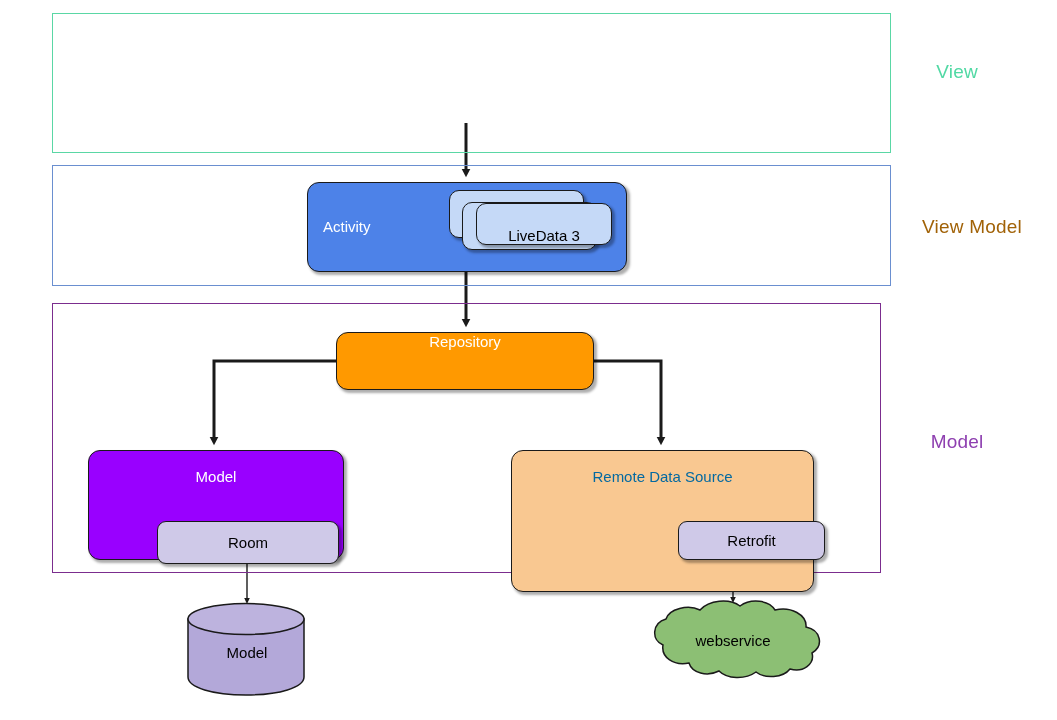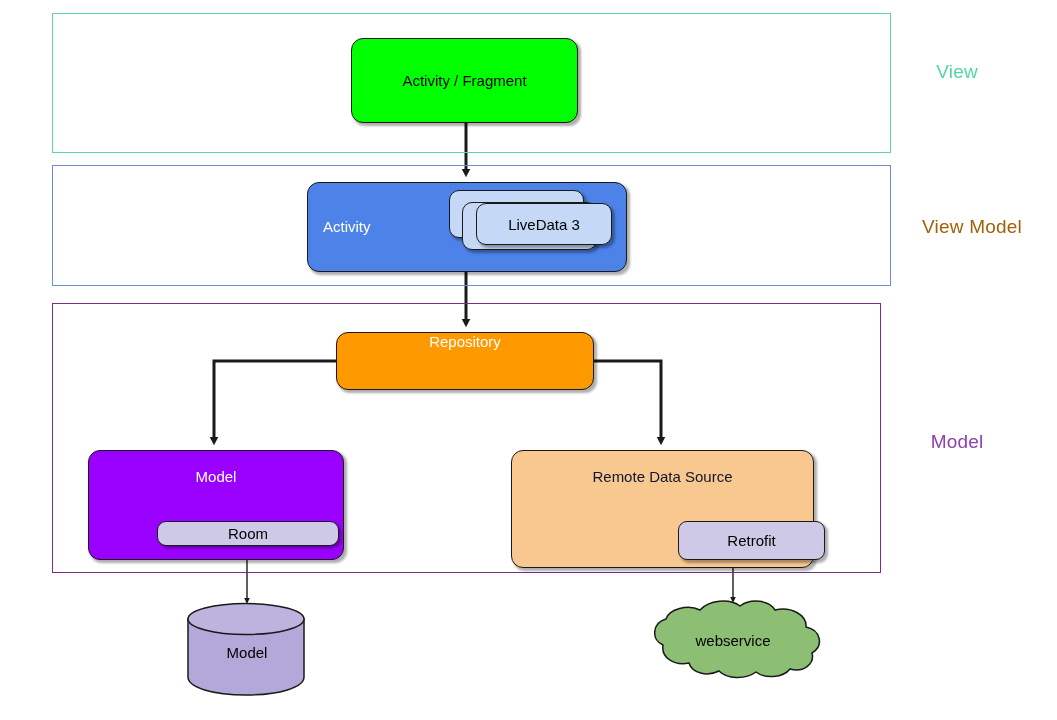--- a/index.html
+++ b/index.html
@@ -90,64 +90,64 @@
     border-radius: 10px;
     box-shadow: 2.5px 2.5px 2.5px rgba(0,0,0,0.32);
     display: flex;
     align-items: center;
     justify-content: center;
     font-size: 15px;
     color: #000000;
   }
   #livedata-1 { left: 449px; top: 190px; z-index: 3; }
   #livedata-2 { left: 462px; top: 202px; z-index: 4; }
-  #livedata-3 { left: 476px; top: 203px; width: 136px; height: 42px; z-index: 5; }
+  #livedata-3 { left: 476px; top: 203px; width: 136px; height: 42px; z-index: 5; align-items: flex-end; }
 
   
   #node-repository {
     left: 336px; top: 332px; width: 258px; height: 58px;
     background: #ff9900;
     color: #ffffff;
     align-items: flex-start;
   }
 
   
   #node-model {
     left: 88px; top: 450px; width: 256px; height: 110px;
     background: #9900ff;
     color: #ffffff;
     align-items: flex-start;
     padding-top: 17px;
   }
 
   
   #node-remote {
-    left: 511px; top: 450px; width: 303px; height: 118px;
+    left: 511px; top: 450px; width: 303px; height: 142px;
     background: #f9c891;
-    color: #0f172a;
+    color: #0369a1;
     align-items: flex-start;
     padding-top: 17px;
   }
 
   
   .subnode {
     position: absolute;
     box-sizing: border-box;
     background: #cfc9e8;
     border: 1.6px solid #1a1a1a;
     border-radius: 9px;
     display: flex;
     align-items: center;
     justify-content: center;
     font-size: 15px;
     color: #000000;
     box-shadow: 2.5px 2.5px 2.5px rgba(0,0,0,0.32);
     z-index: 6;
   }
-  #node-room     { left: 157px; top: 521px; width: 182px; height: 25px; }
+  #node-room     { left: 157px; top: 521px; width: 182px; height: 43px; }
   #node-retrofit { left: 662px; top: 521px; width: 147px; height: 39px; margin-left: 16px; }
 
   
   .shape-text {
     position: absolute;
     font-size: 15px;
     color: #000000;
     white-space: nowrap;
     transform: translate(-50%, -50%);
     z-index: 4;
@@ -186,23 +186,20 @@
   </svg>
 
   <div class="layer-box" id="layer-view"></div>
   <div class="layer-box" id="layer-viewmodel"></div>
   <div class="layer-box" id="layer-model"></div>
 
   <div class="layer-label" id="label-view">View</div>
   <div class="layer-label" id="label-viewmodel">View Model</div>
   <div class="layer-label" id="label-model">Model</div>
 
-  <div class="node" id="node-activity">
-    <span class="node-label">Activity / Fragment</span>
-  </div>
 
   <div class="node" id="node-viewmodel">
     <span class="node-label">Activity</span>
   </div>
 
   <div class="livedata-card" id="livedata-1">
     <span></span>
   </div>
   <div class="livedata-card" id="livedata-2">
     <span></span>

